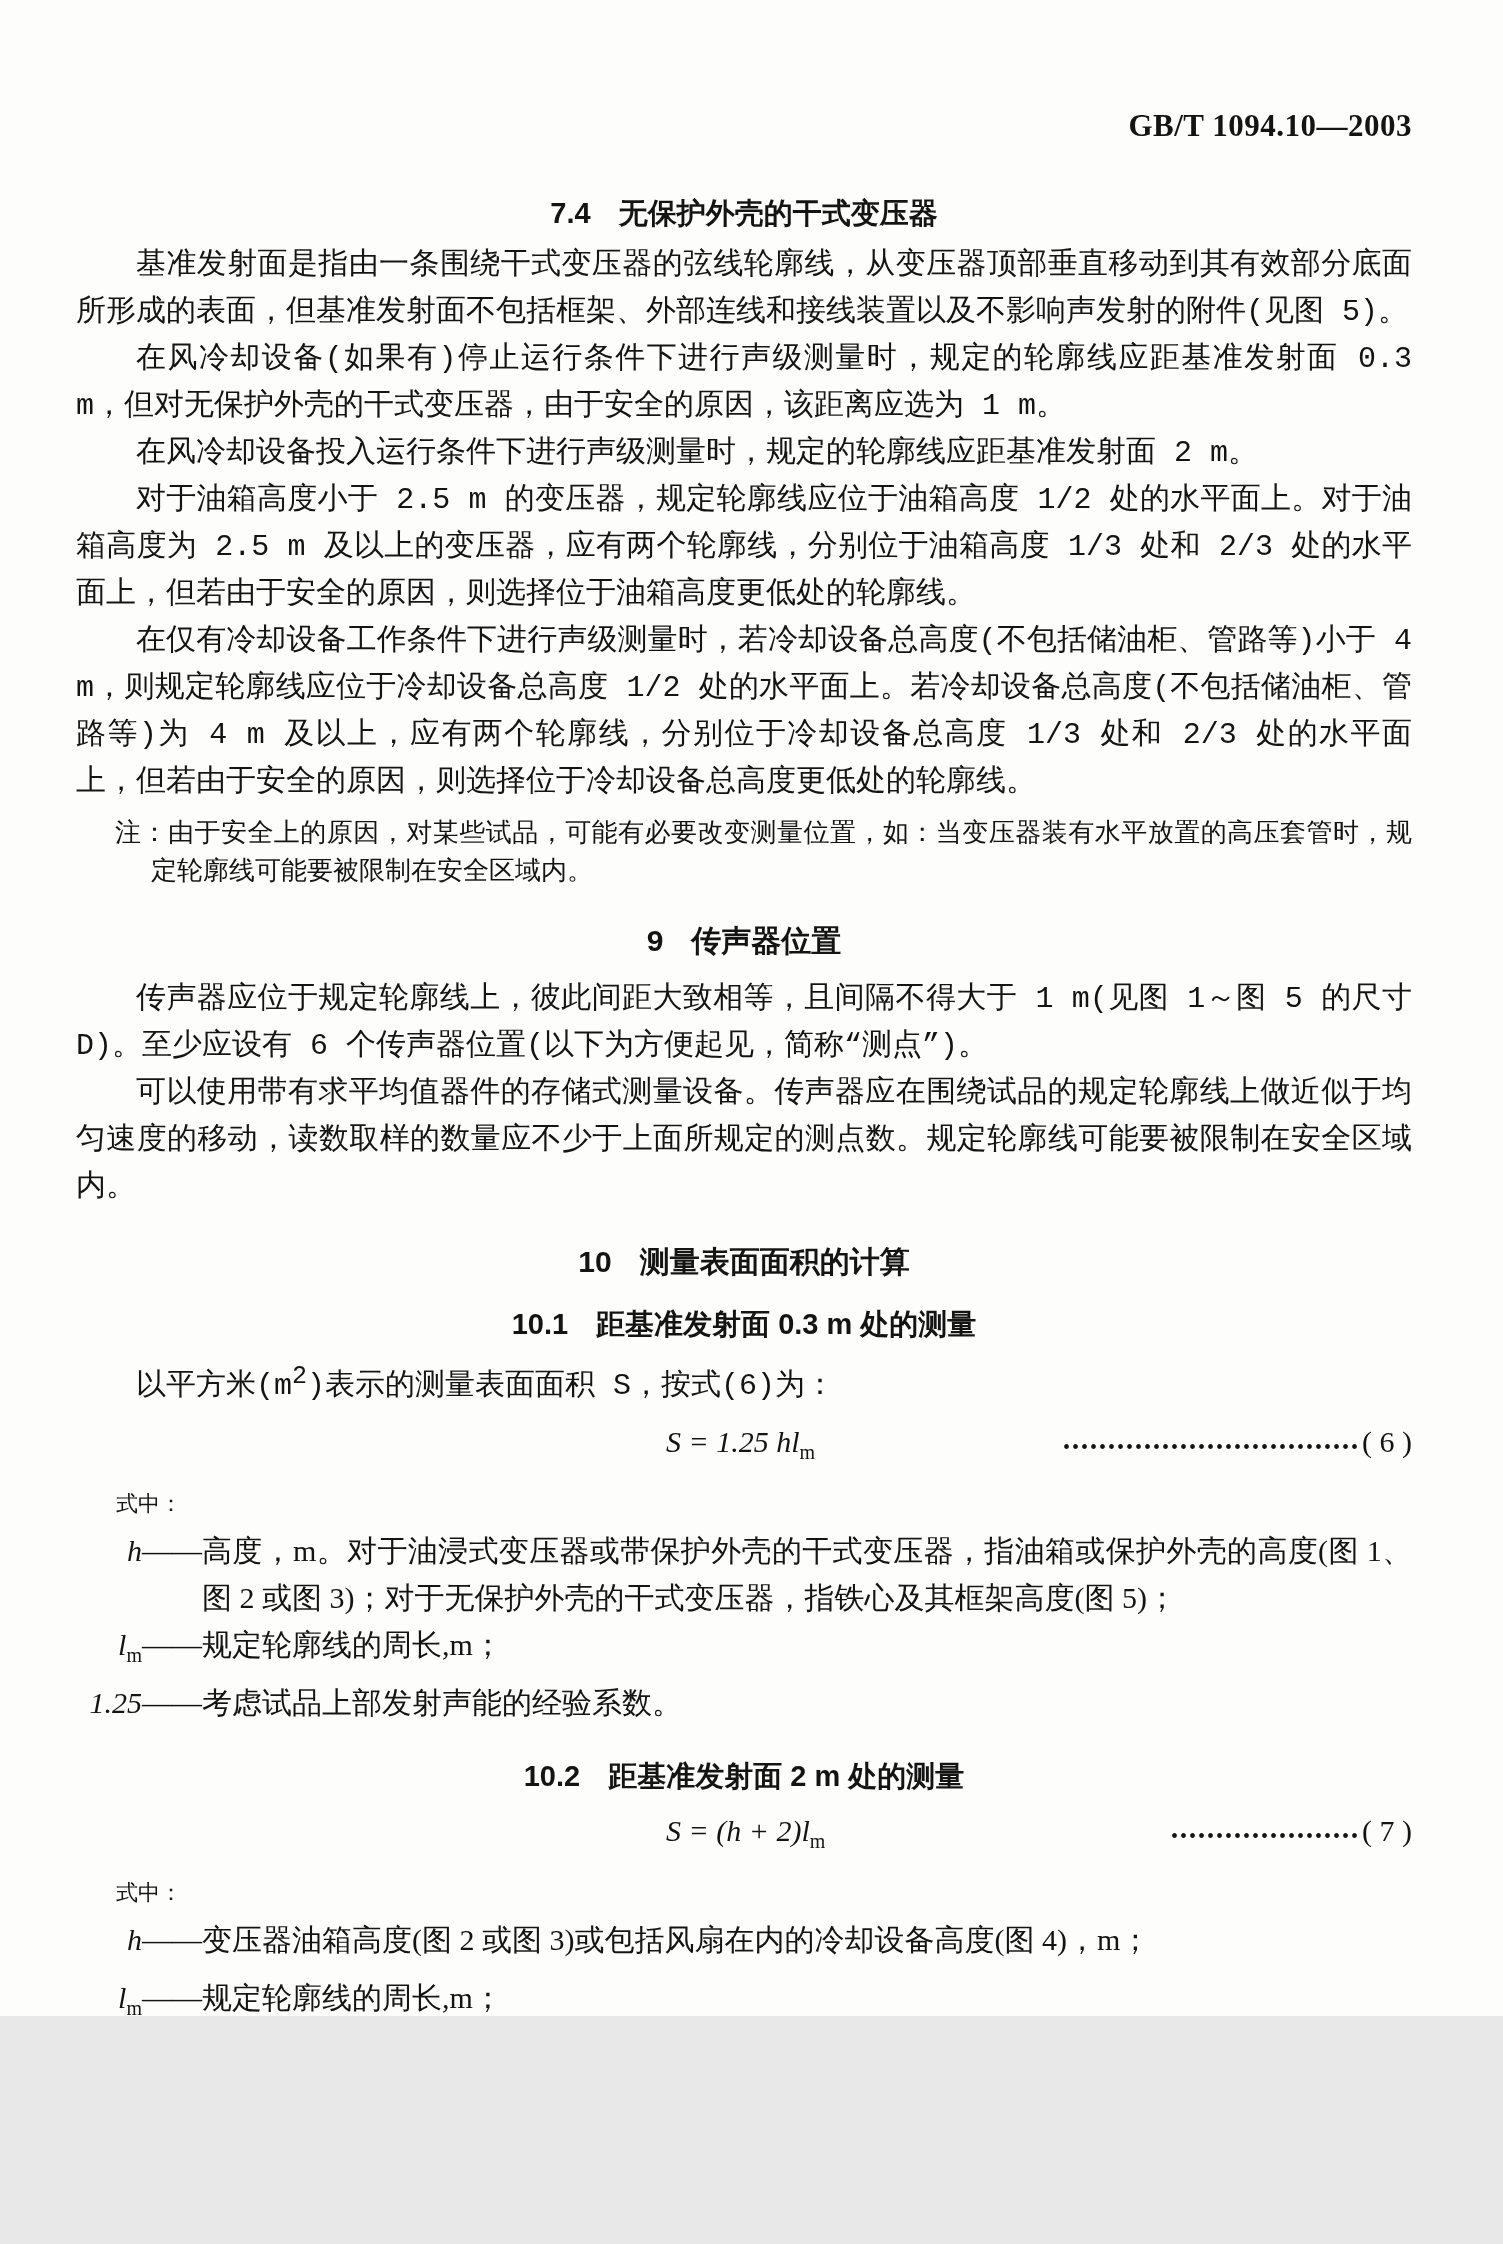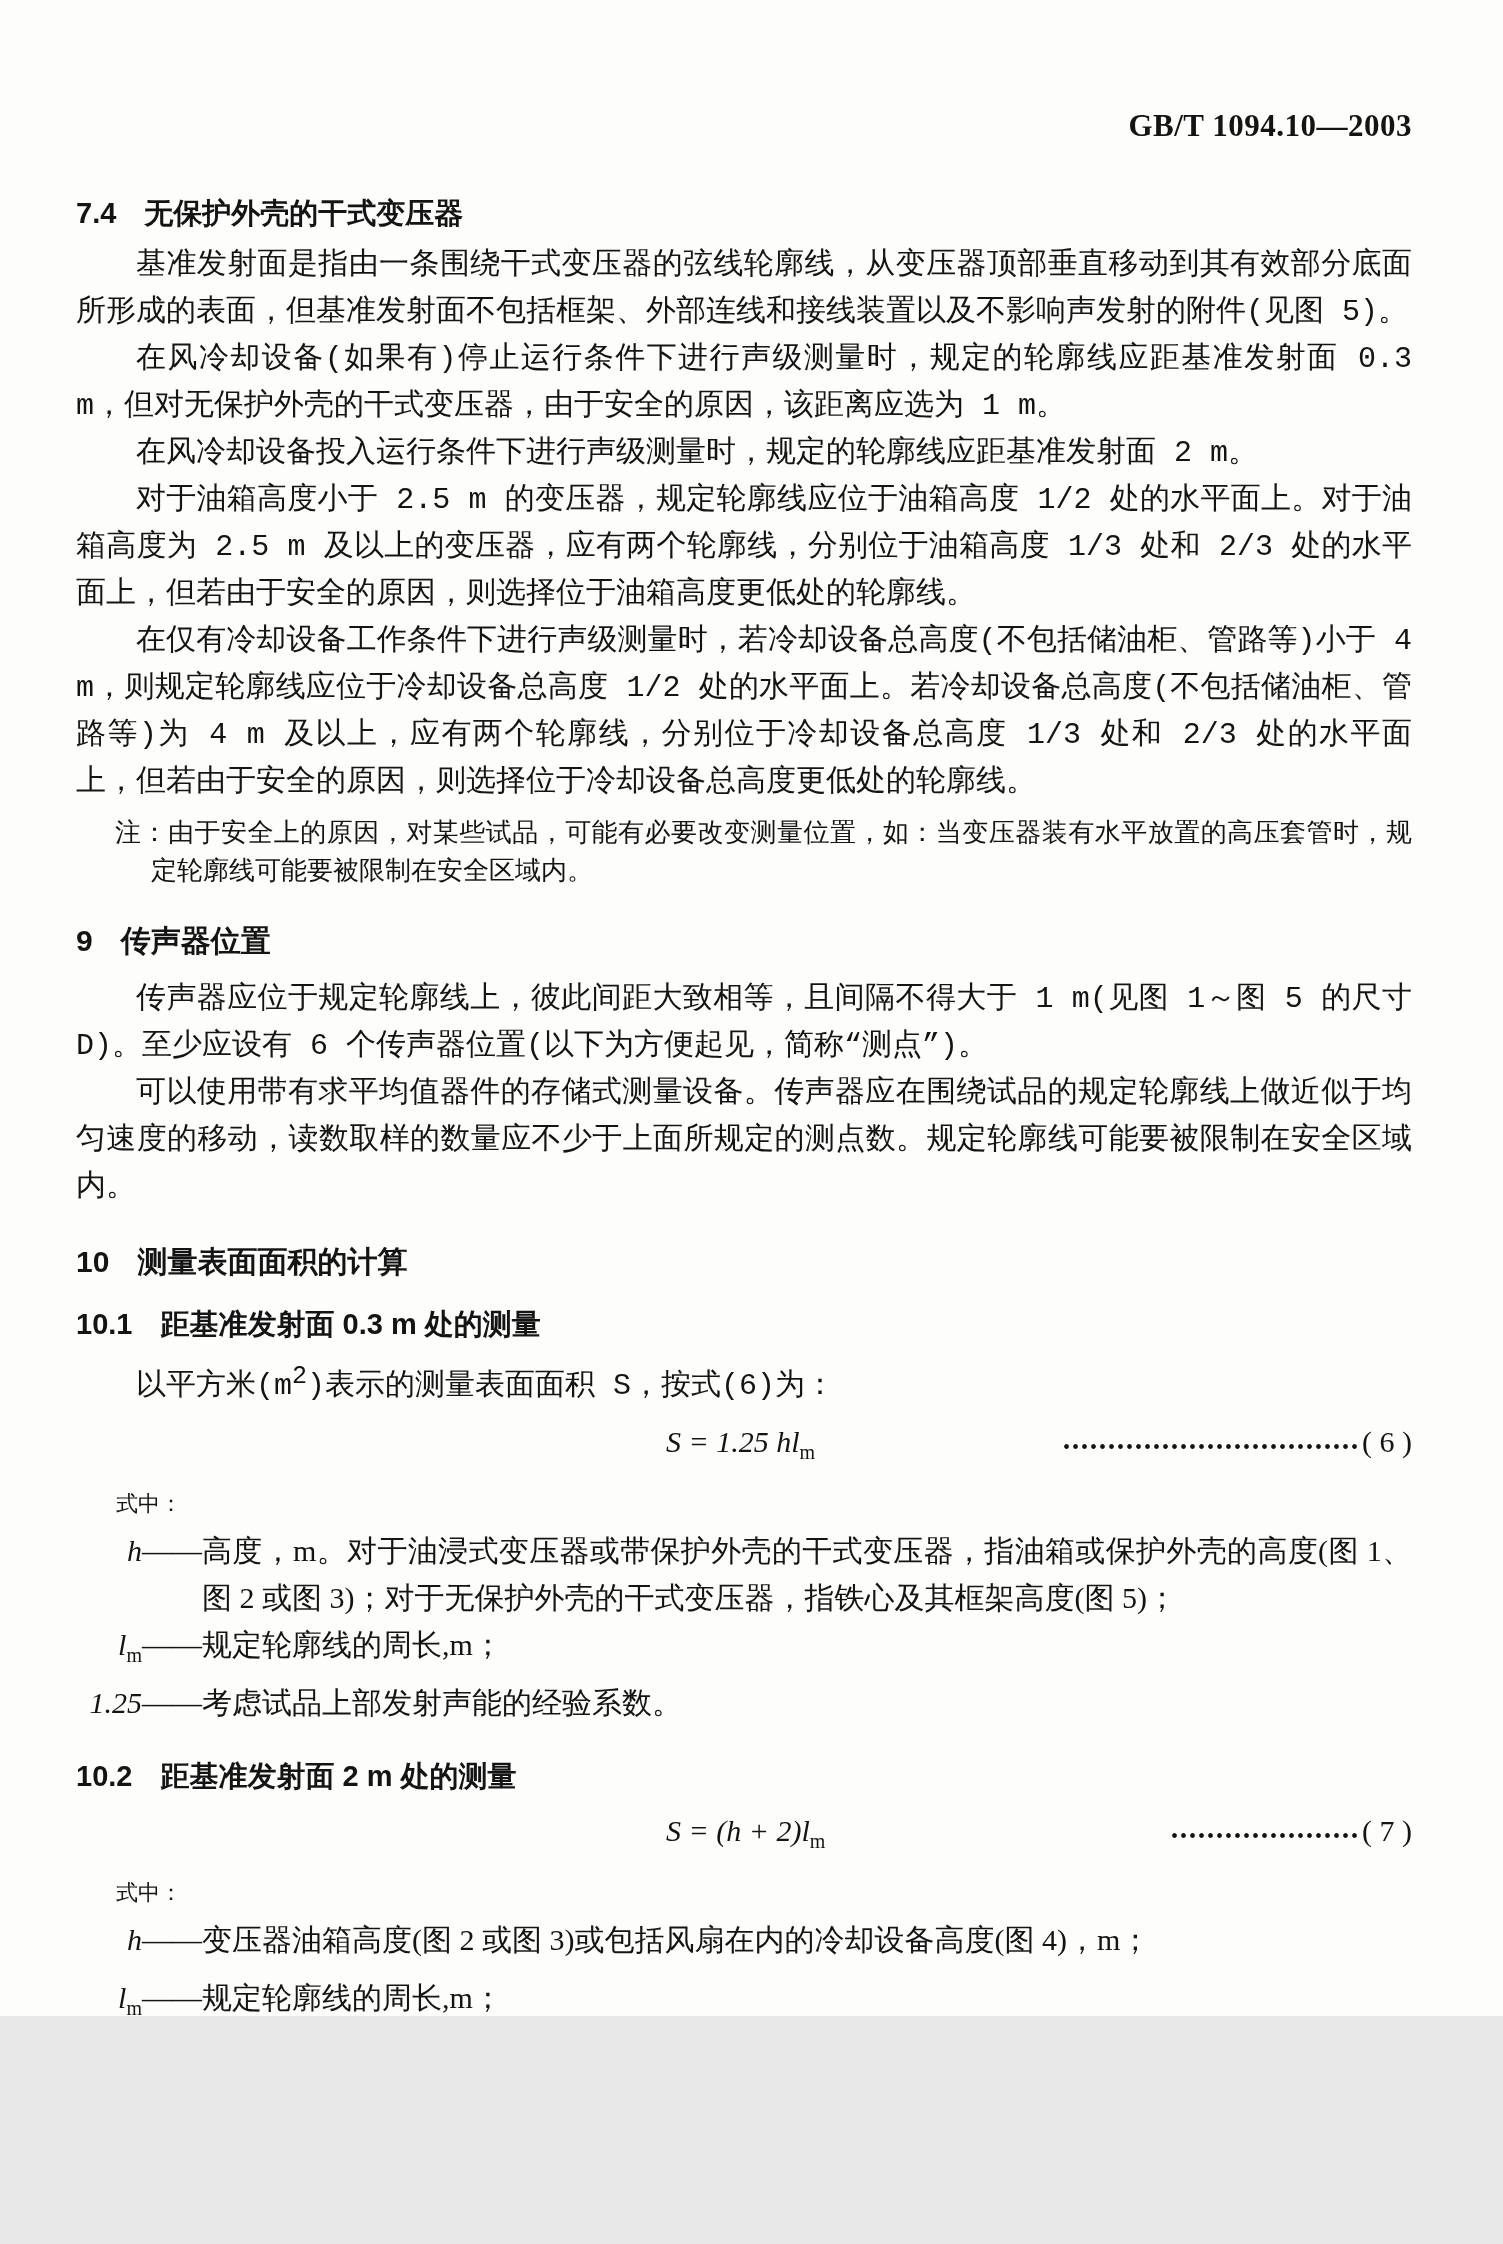--- a/index.html
+++ b/index.html
@@ -20,20 +20,21 @@
     font-size:31px;
     letter-spacing:0.5px;
     font-family:"Liberation Serif","DejaVu Serif",serif;
     margin-bottom:14px;
   }
   .heading {
     font-family:"Liberation Sans","DejaVu Sans",sans-serif;
     font-weight:700;
     font-size:30px;
     line-height:46px;
+    text-align:center;
   }
   .heading .h-num { display:inline-block; margin-right:28px; }
   .h-major { margin:28px 0 12px; }
   .h-sub   { margin:16px 0 6px; font-size:29px; }
   .h-first { margin-top:46px; }
   .para {
     font-size:30px;
     line-height:47px;
     text-align:justify;
     text-indent:60px;

